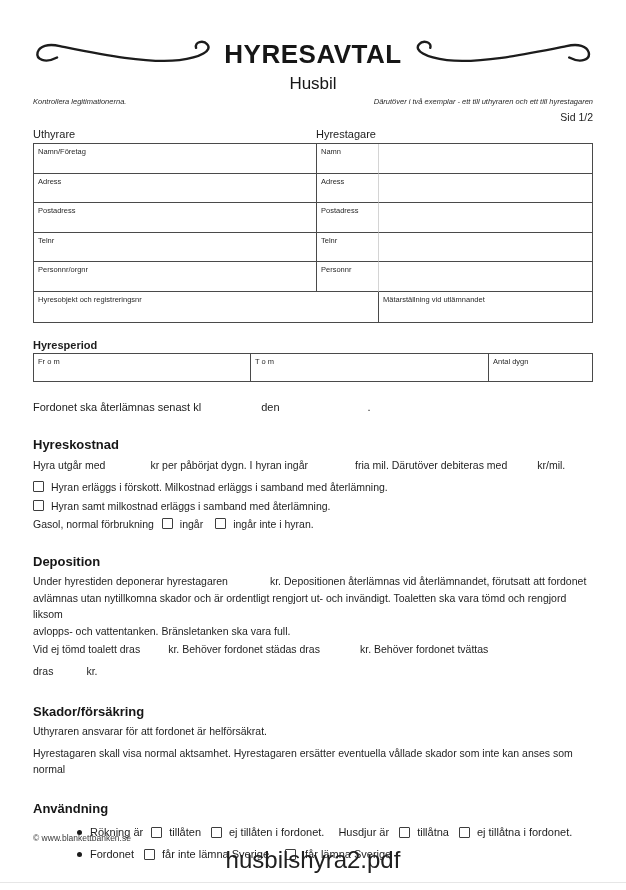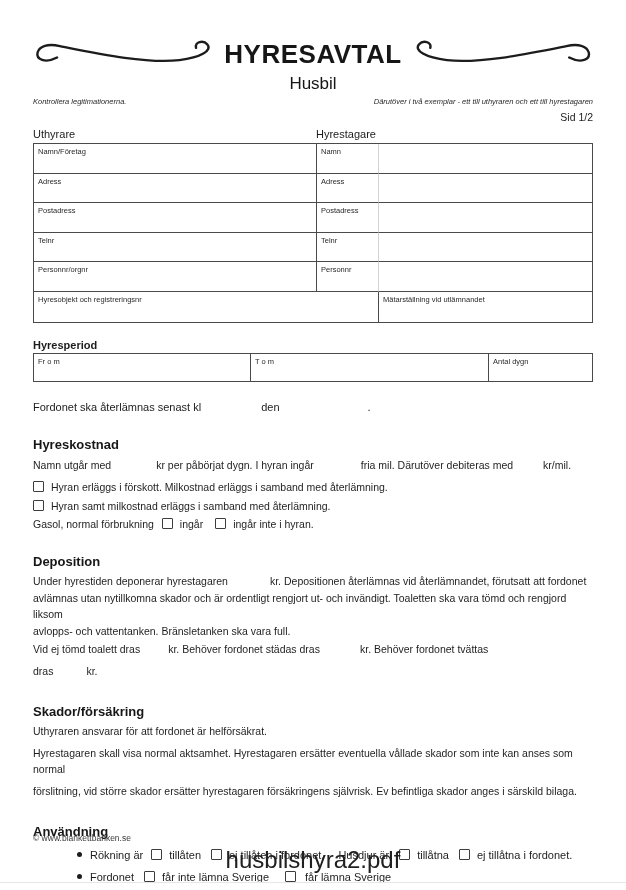--- a/index.html
+++ b/index.html
@@ -146,21 +146,21 @@
     <div class="cell bd-r"><span>T o m</span></div>
     <div class="cell"><span>Antal dygn</span></div>
   </div>
 
   <div class="return-line">
     <span>Fordonet ska återlämnas senast kl</span><span class="blank w60"></span><span>den</span><span class="blank w88"></span><span>.</span>
   </div>
 
   <div class="h-section">Hyreskostnad</div>
   <div class="body-line">
-    <span>Namn utgår med</span><span class="blank w45"></span><span>kr per påbörjat dygn. I hyran ingår</span><span class="blank w47"></span><span>fria mil.  Därutöver debiteras med</span><span class="blank w30"></span><span>kr/mil.</span>
+    <span>Hyra utgår med</span><span class="blank w45"></span><span>kr per påbörjat dygn. I hyran ingår</span><span class="blank w47"></span><span>fria mil.  Därutöver debiteras med</span><span class="blank w30"></span><span>kr/mil.</span>
   </div>
   <div class="cbrow">
     <span class="cb"></span>
     <span class="lbl">Hyran erläggs i förskott. Milkostnad erläggs i samband med återlämning.</span>
   </div>
   <div class="cbrow">
     <span class="cb"></span>
     <span class="lbl">Hyran samt milkostnad erläggs i samband med återlämning.</span>
   </div>
   <div class="cbrow tight">
@@ -180,21 +180,20 @@
   <div class="dep-line">
     <span>Vid ej tömd toalett dras</span><span class="blank w28"></span><span>kr.  Behöver fordonet städas dras</span><span class="blank w40"></span><span>kr. Behöver fordonet tvättas</span>
   </div>
   <div class="dep-line dep-gap">
     <span>dras</span><span class="blank w33"></span><span>kr.</span>
   </div>
 
   <div class="h-section">Skador/försäkring</div>
   <div class="dep-line dep-first">Uthyraren ansvarar för att fordonet är helförsäkrat.</div>
   <div class="dep-line dep-gap">Hyrestagaren skall visa normal aktsamhet. Hyrestagaren ersätter eventuella vållade skador som inte kan anses som normal</div>
-  <div class="dep-line dep-gap">förslitning, vid större skador ersätter hyrestagaren försäkringens självrisk. Ev befintliga skador anges i särskild bilaga.</div>
 
   <div class="h-section">Användning</div>
   <div class="use-row">
     <span class="bullet"></span>
     <span class="seg">Rökning är</span>
     <span class="cb ml8"></span>
     <span class="seg ml7">tillåten</span>
     <span class="cb ml10"></span>
     <span class="seg ml7">ej tillåten i fordonet.</span>
     <span class="seg ml14">Husdjur är</span>

